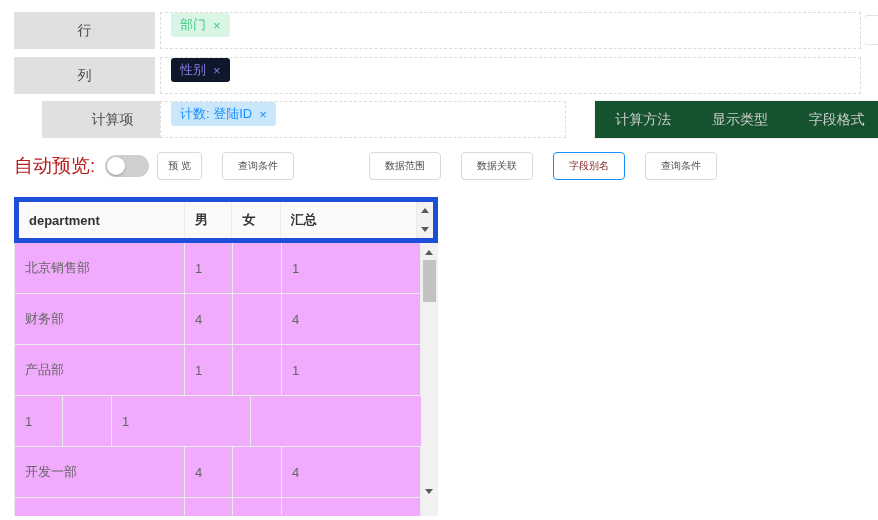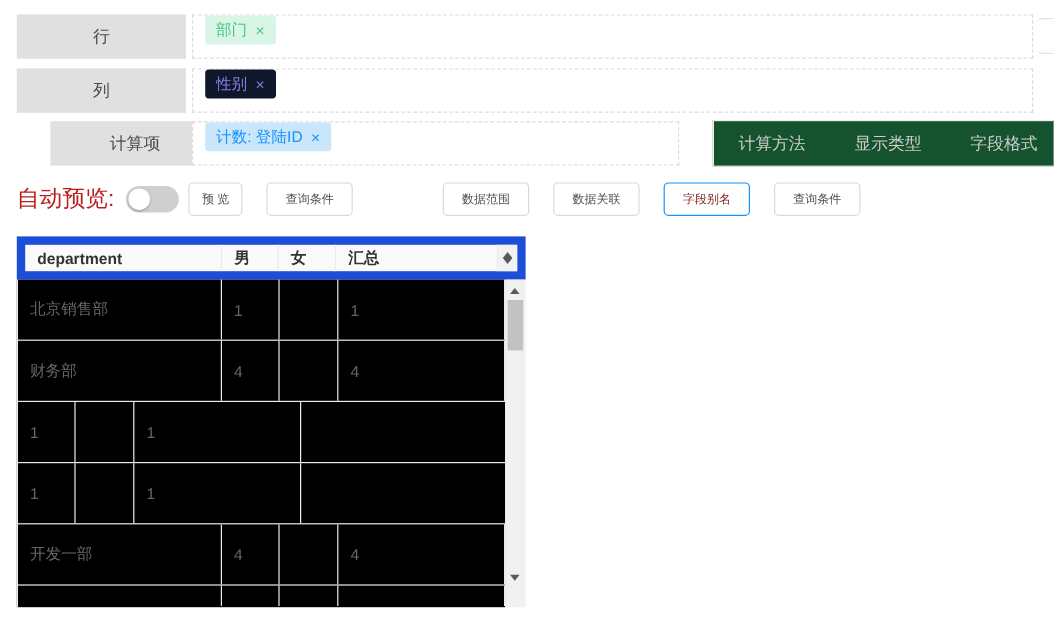--- a/index.html
+++ b/index.html
@@ -70,40 +70,40 @@
     font-family:inherit;
   }
   .btn-preview { margin-left:8px; padding:0 10px; }
   .btn-range { margin-left:75px; }
   .btn-gap { margin-left:20px; }
   .btn-active { border-color:#1890ff; color:#7f1d1d; }
 
   
   .pivot { position:absolute; left:14px; top:197px; width:424px; height:323px; }
   .p-head {
-    display:flex; height:36px; background:#fafafa;
-    border:7px solid #1d4ed8;
+    display:flex; height:46px; background:#fafafa;
+    border:5px solid #1d4ed8;
     justify-content:center;
   }
   .hc, .bc {
     display:flex; align-items:center; padding-left:10px; overflow:hidden;
   }
   .hc { color:#333; font-weight:bold; border-right:1px solid #ebebeb; }
   .bc { color:#666; border-right:1px solid #ebebeb; }
   .c1 { width:170px; } .c2 { width:48px; } .c3 { width:49px; } .c4 { width:139px; }
   .p-head .c1 { width:169px; }
 
   .hscroll {
     width:16px; background:#f2f2f2; height:100%;
     display:flex; flex-direction:column; align-items:center;
     justify-content:space-between; padding:6px 0;
   }
   .p-body { display:flex; height:273px; }
   .rows {
-    width:407px; border-left:1px solid #ebebeb; background:#000000;
+    width:407px; border-left:1px solid #ebebeb; background:#f0abfc;
   }
   .prow { display:flex; height:51px; border-bottom:1px solid #ebebeb; }
   .prow-partial { display:flex; height:17px; }
 
   .vscroll {
     position:relative; width:17px; height:100%; background:#f1f1f1;
   }
   .arr-up {
     width:0; height:0; border-left:4px solid transparent;
     border-right:4px solid transparent; border-bottom:5px solid #5a5a5a;
@@ -186,20 +186,21 @@
         <div class="bc c3"></div>
         <div class="bc c4">1</div>
       </div>
       <div class="prow">
         <div class="bc c1">财务部</div>
         <div class="bc c2">4</div>
         <div class="bc c3"></div>
         <div class="bc c4">4</div>
       </div>
       <div class="prow">
+        <div class="bc c1">产品部</div>
         <div class="bc c2">1</div>
         <div class="bc c3"></div>
         <div class="bc c4">1</div>
       </div>
       <div class="prow">
         <div class="bc c2">1</div>
         <div class="bc c3"></div>
         <div class="bc c4">1</div>
       </div>
       <div class="prow">

